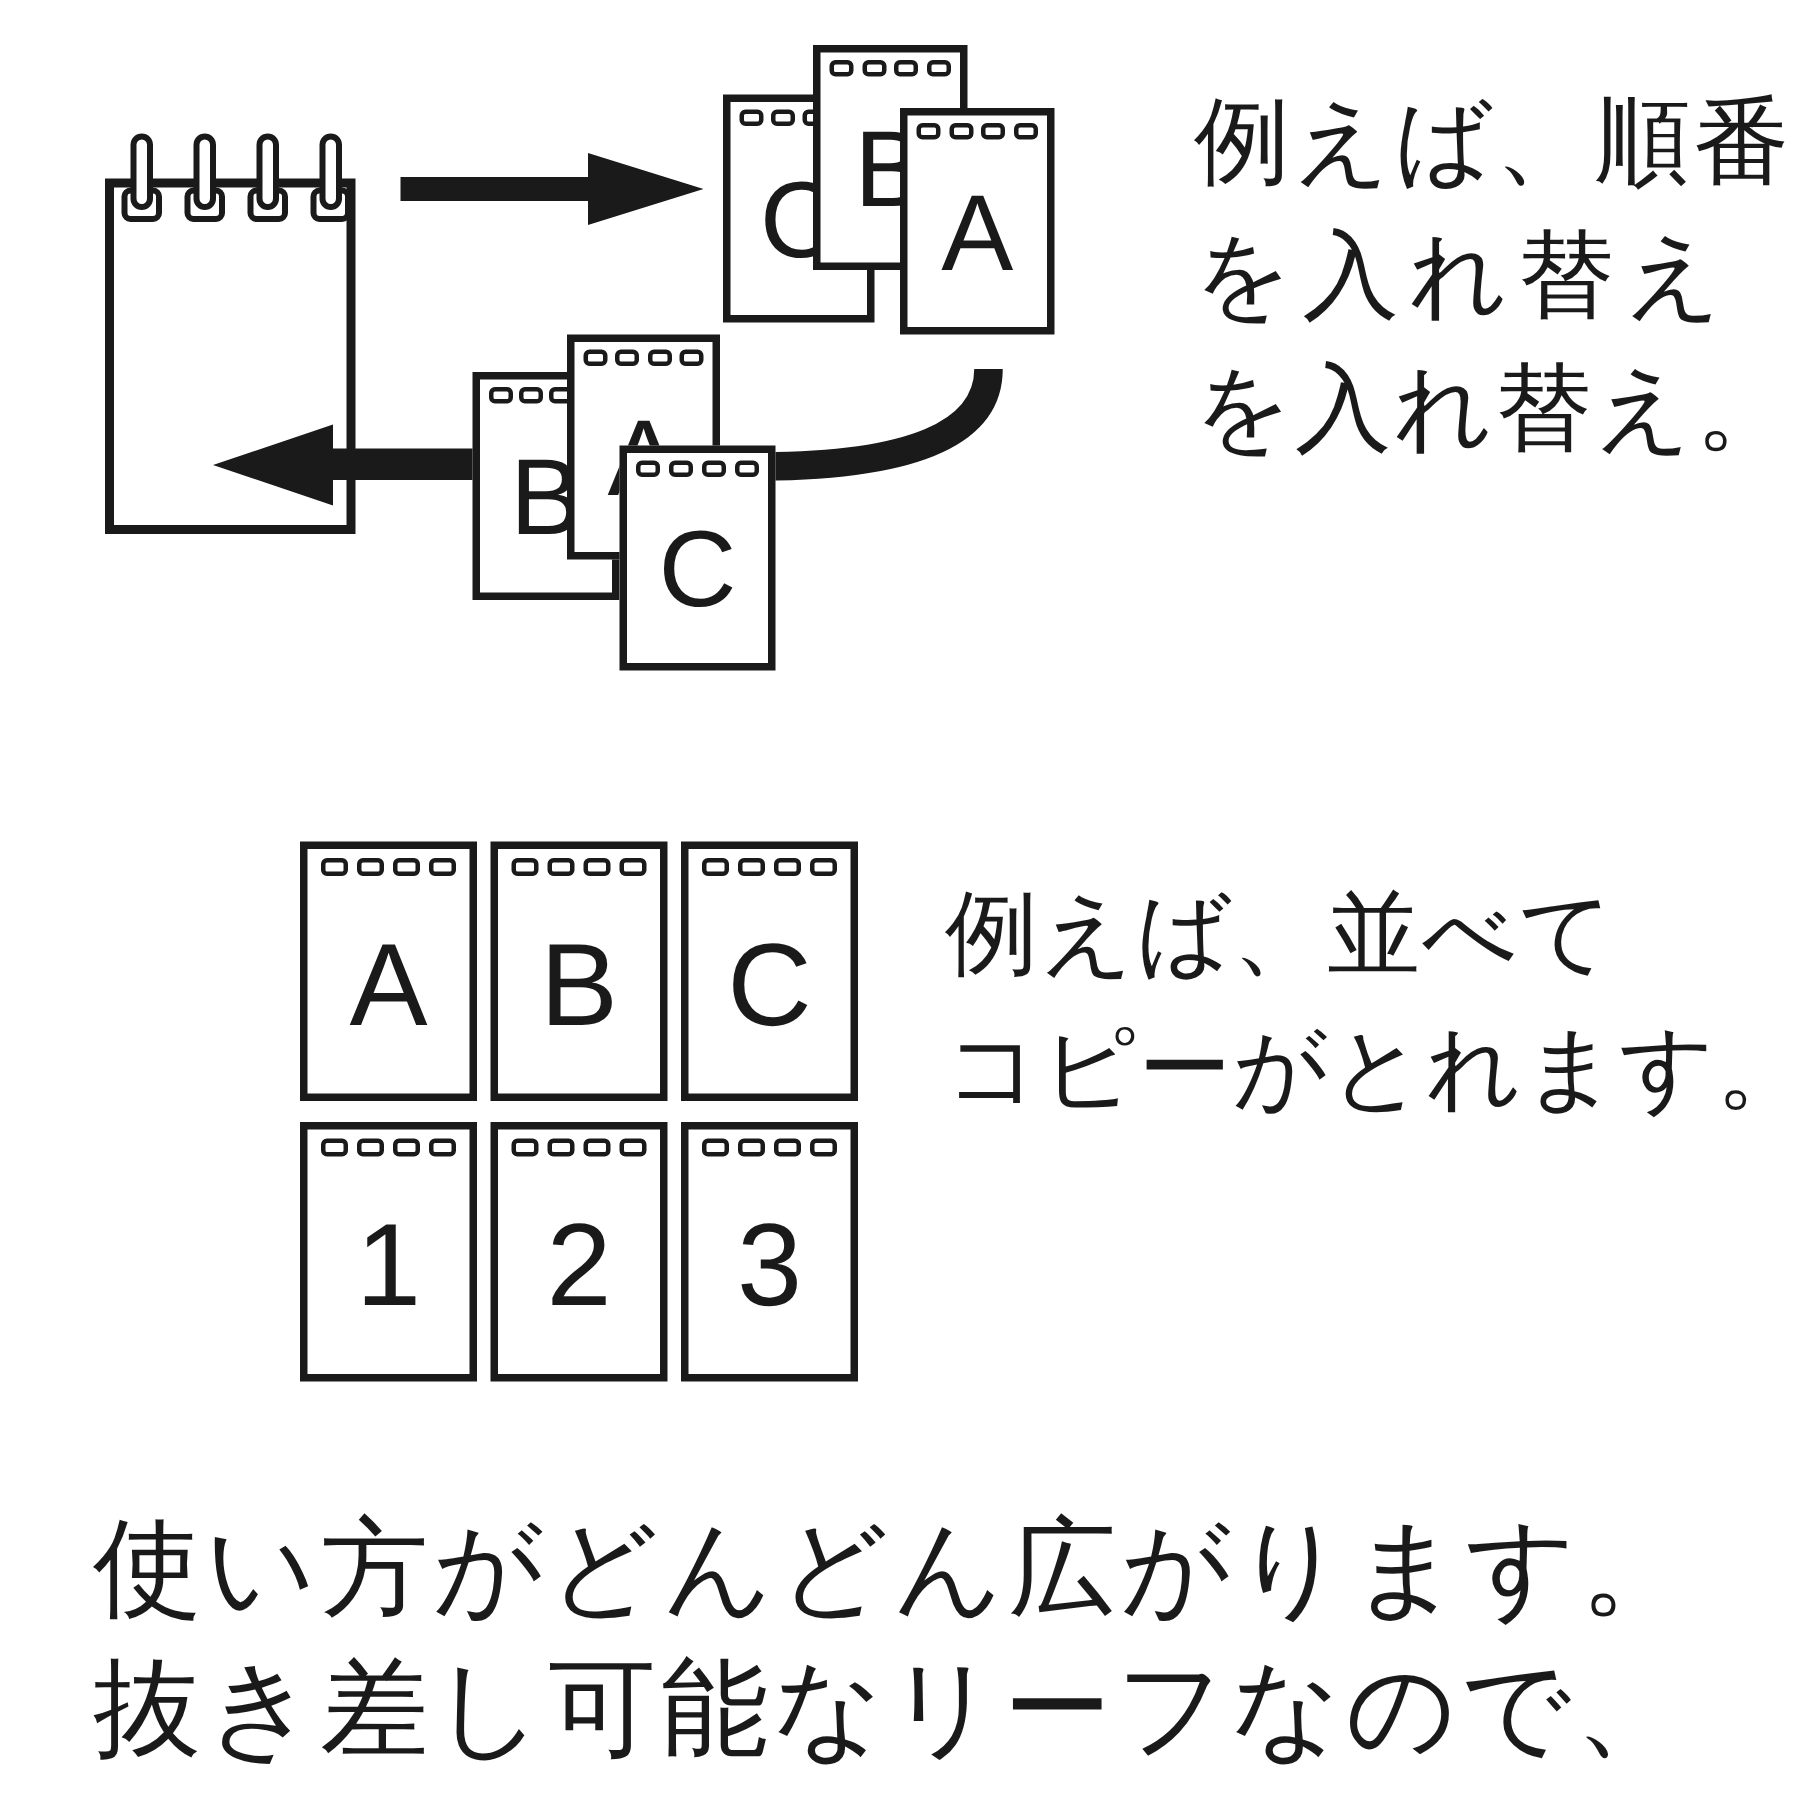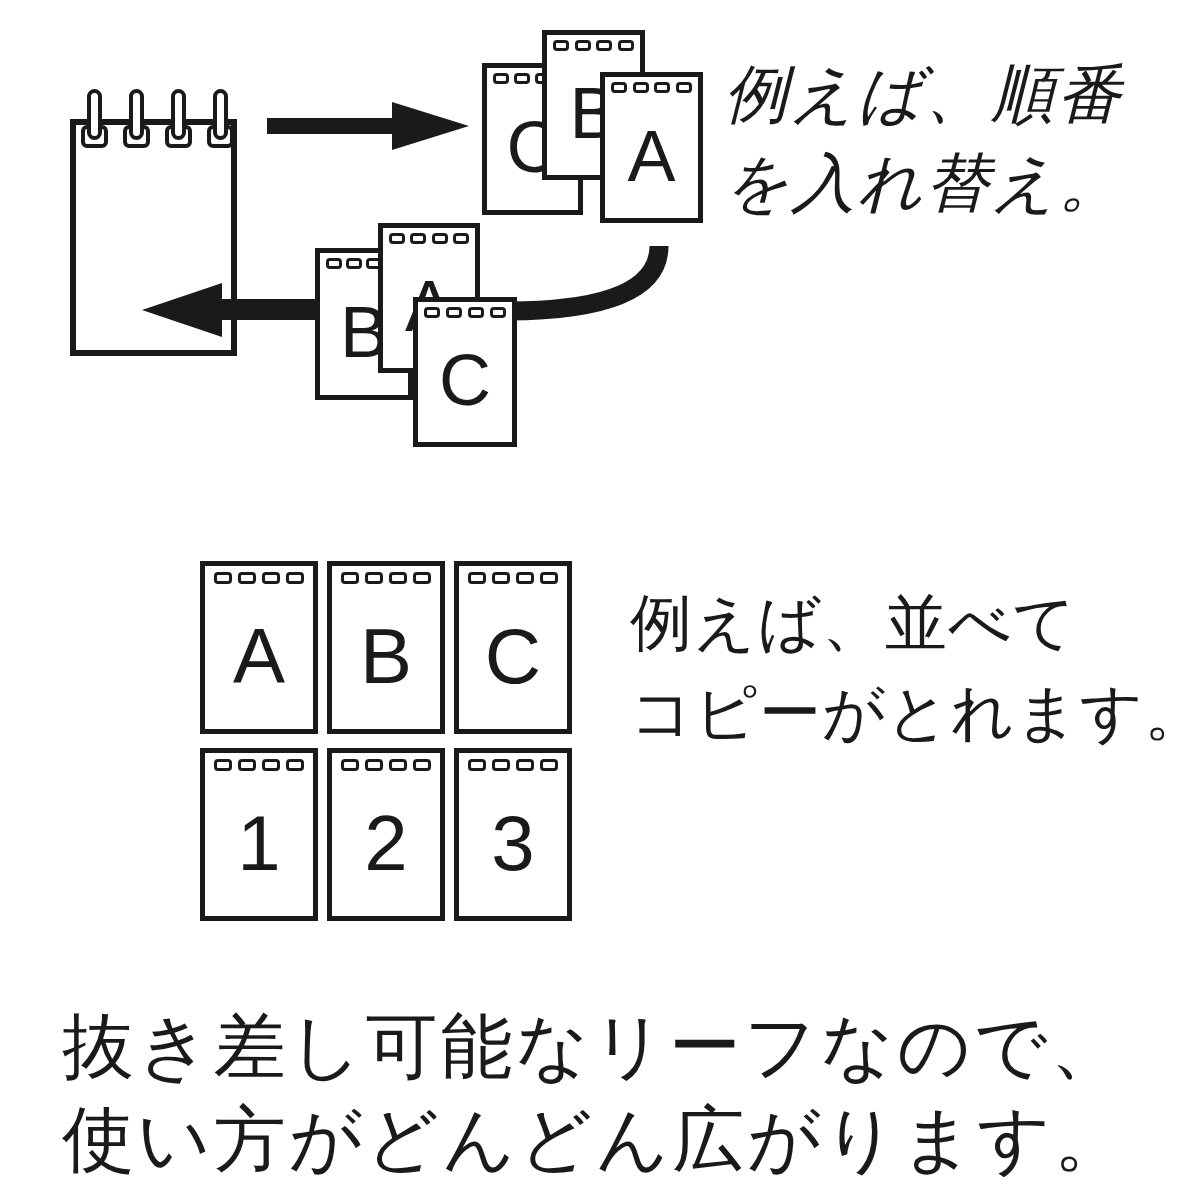--- a/index.html
+++ b/index.html
@@ -53,21 +53,21 @@
     border-top:24px solid transparent; border-bottom:24px solid transparent;
     border-left:77px solid var(--ink); z-index:1; }
   #arrow-left-head  { left:142px; top:283px;
     border-top:27px solid transparent; border-bottom:27px solid transparent;
     border-right:80px solid var(--ink); z-index:3; }
   #arrow-left-bar   { left:218px; top:299px; width:104px; height:21px; z-index:3; }
   #curve-svg { left:0; top:0; z-index:1; }
 
   
   .caption { position:absolute; white-space:nowrap; color:var(--ink); }
-  #caption-reorder { left:724px; top:50px;  font-size:64px; line-height:89px; letter-spacing:2px;font-style:italic; }
+  #caption-reorder { left:796px; top:50px;  font-size:64px; line-height:89px; letter-spacing:2px; }
   #caption-reorder .ln2 { letter-spacing:7px; }
   #caption-copy    { left:630px; top:578px; font-size:62px; line-height:90px; letter-spacing:1px; }
   #caption-bottom  { left:62px;  top:1000px; font-size:72px; line-height:93px; letter-spacing:3px; }
 
   
   .z4{z-index:4;} .z5{z-index:5;} .z6{z-index:6;}
 </style>
 </head>
 <body>
 
@@ -138,20 +138,21 @@
       <span class="hole"></span>
       <span class="hole"></span>
       <span class="hole"></span>
       <span class="hole"></span>
     </div>
   <div class="label">C</div>
 </div>
 
 <div class="caption" id="caption-reorder">
   <div class="ln1">例えば、順番</div>
+  <div class="ln2">を入れ替え</div>
   <div class="ln3">を入れ替え。</div>
 </div>
 
 <div class="card big" style="left:200px;top:561px;width:118px;height:173px">
   <div class="holes">
       <span class="hole"></span>
       <span class="hole"></span>
       <span class="hole"></span>
       <span class="hole"></span>
     </div>
@@ -202,15 +203,15 @@
     </div>
   <div class="label">3</div>
 </div>
 
 <div class="caption" id="caption-copy">
   <div>例えば、並べて</div>
   <div>コピーがとれます。</div>
 </div>
 
 <div class="caption" id="caption-bottom">
+  <div>使い方がどんどん広がります。</div>
   <div>抜き差し可能なリーフなので、</div>
-  <div>使い方がどんどん広がります。</div>
 </div>
 
 </body></html>

